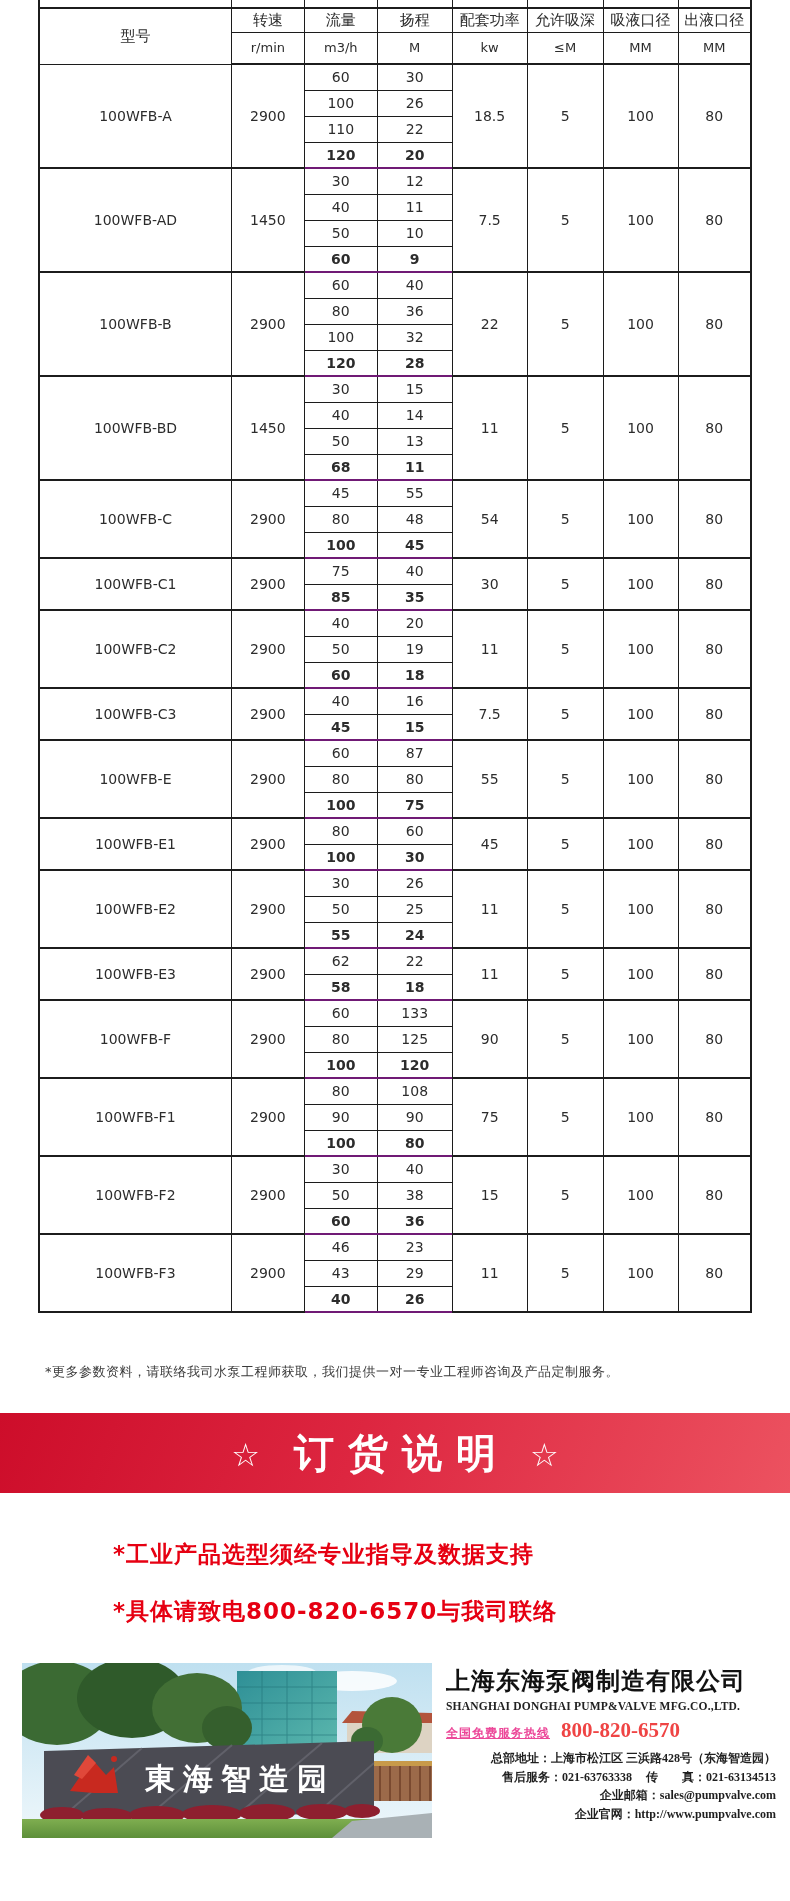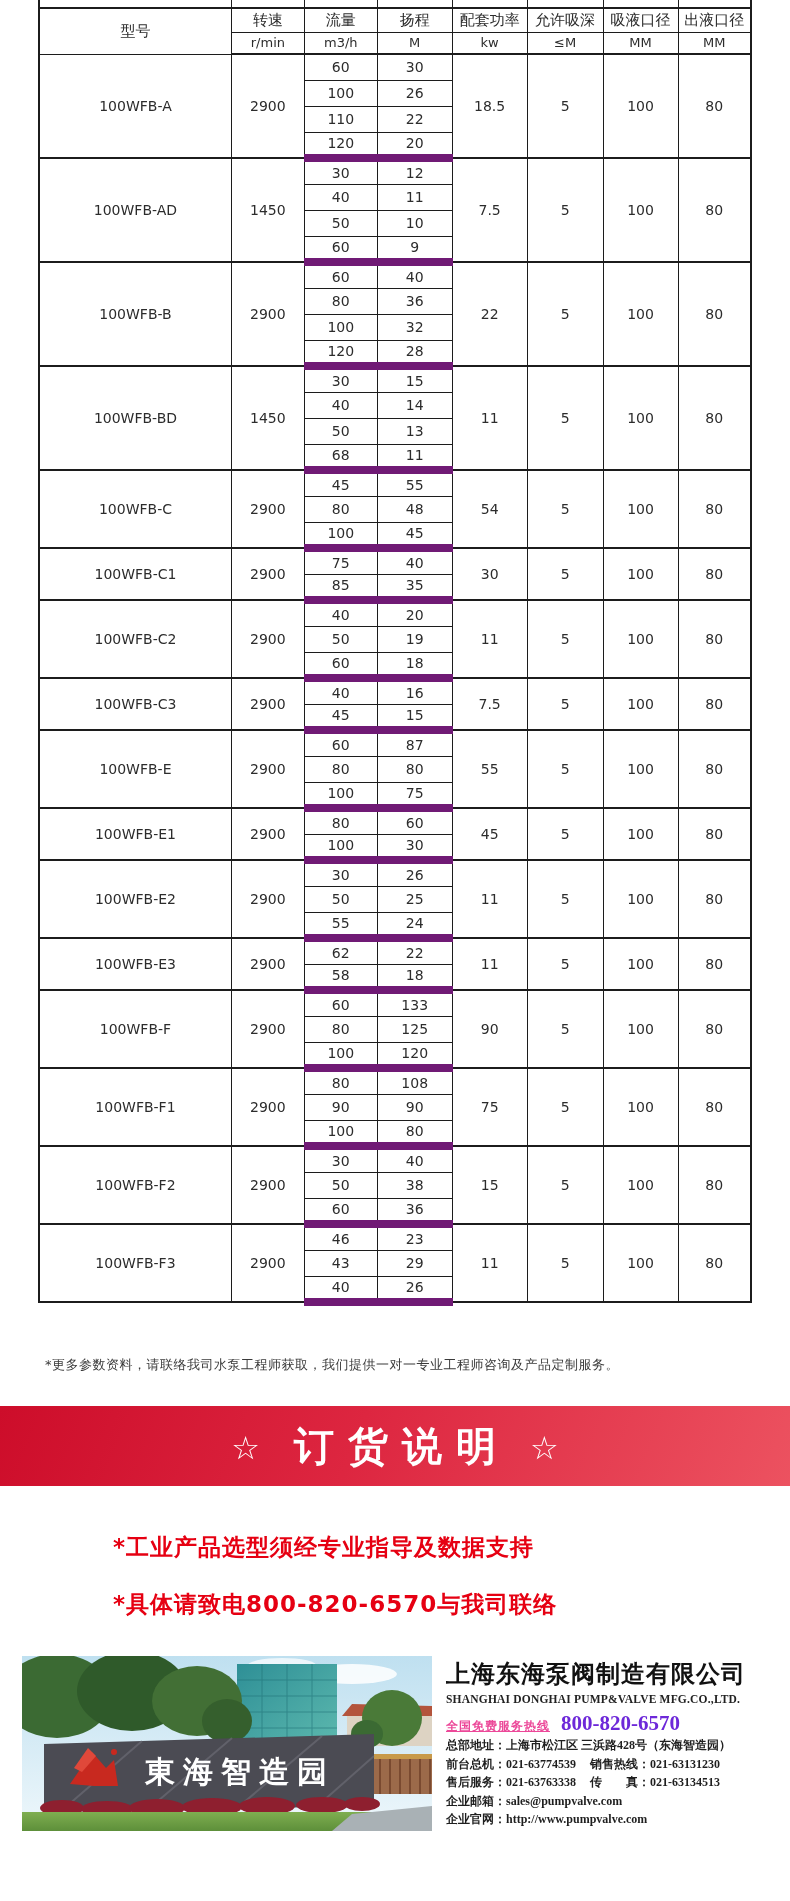--- a/index.html
+++ b/index.html
@@ -15,25 +15,25 @@
     margin-left:38px; width:714px;
     border-left:2px solid #1c1c1c; border-right:2px solid #1c1c1c;
     border-bottom:2px solid #1c1c1c; border-top:none;
   }
   .spec-table th, .spec-table td {
     border:1px solid #1c1c1c; text-align:center; vertical-align:middle;
     color:#2c2c2c; font-size:14px; padding:0; overflow:hidden;
   }
   .spec-table tr.stub-row th { height:8px; border-top:none; border-bottom:2px solid #1c1c1c; }
   .spec-table tr.name-row th { height:24px; font-size:15px; font-weight:normal; }
-  .spec-table tr.unit-row th { height:22px; font-size:13px; font-weight:normal; border-bottom:2px solid #1c1c1c; }
+  .spec-table tr.unit-row th { height:32px; font-size:13px; font-weight:normal; border-bottom:2px solid #1c1c1c; }
   .spec-table th[rowspan] { font-size:15px; }
   .spec-table tbody td { height:26px; }
   .spec-table tbody td.span { border-bottom:2px solid #1c1c1c; }
-  .spec-table tbody tr.last td { border-bottom:8px solid #701a75; }
+  .spec-table tbody tr.last td { border-bottom:2px solid #701a75;font-weight:bold; }
 
   
   .note {
     margin:50px 0 0 45px; font-size:13px; color:#3a3a3a; letter-spacing:0.5px;
   }
 
   
   .banner {
     margin-top:32px; width:790px; height:80px;
     background:linear-gradient(112deg,#cd0d2a 0%,#dd2640 45%,#ec5260 100%);
@@ -58,23 +58,23 @@
     font-size:24px; font-weight:900; color:#111; letter-spacing:1px; white-space:nowrap;
   }
   .company .en-name {
     font-family:"Liberation Serif","DejaVu Serif",serif;
     font-size:11.5px; font-weight:bold; color:#222; margin-top:3px; letter-spacing:0.2px; white-space:nowrap;
   }
   .company .hotline { margin-top:6px; white-space:nowrap; }
   .company .hotline .hl-label { font-size:12px; font-weight:900; color:#ec4899; letter-spacing:1px;text-decoration:underline; }
   .company .hotline .hl-number {
     font-family:"Liberation Serif","DejaVu Serif",serif;
-    font-size:21px; font-weight:bold; color:#6d28d9; margin-left:6px;
-  }
-  .contacts { margin-top:0; }
+    font-size:21px; font-weight:bold; color:#ef4444; margin-left:6px;
+  }
+  .contacts { margin-top:6px;text-align:right; }
   .contact-line {
     font-family:"Liberation Serif","DejaVu Serif",serif;
     font-size:12px; font-weight:bold; color:#1f1f1f;
     line-height:18.5px; white-space:nowrap;
   }
   .contact-line .pair2 { margin-left:14px; }
 </style>
 </head>
 <body>
 
@@ -507,21 +507,20 @@
 
     <div class="company">
       <div class="cn-name">上海东海泵阀制造有限公司</div>
       <div class="en-name">SHANGHAI DONGHAI PUMP&amp;VALVE MFG.CO.,LTD.</div>
       <div class="hotline">
         <span class="hl-label">全国免费服务热线</span>
         <span class="hl-number">800-820-6570</span>
       </div>
       <div class="contacts">
           <div class="contact-line"><span>总部地址：上海市松江区 三浜路428号（东海智造园）</span></div>
-          <div class="contact-line"><span>前台总机：021-63774539</span><span class="pair2">销售热线：021-63131230</span></div>
           <div class="contact-line"><span>售后服务：021-63763338</span><span class="pair2">传　　真：021-63134513</span></div>
           <div class="contact-line"><span>企业邮箱：sales@pumpvalve.com</span></div>
           <div class="contact-line"><span>企业官网：http://www.pumpvalve.com</span></div>
         </div>
     </div>
   </div>
 
 </div>
 
 </body></html>

